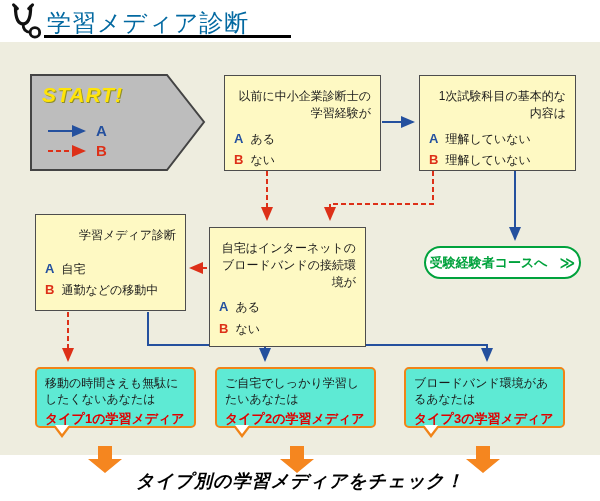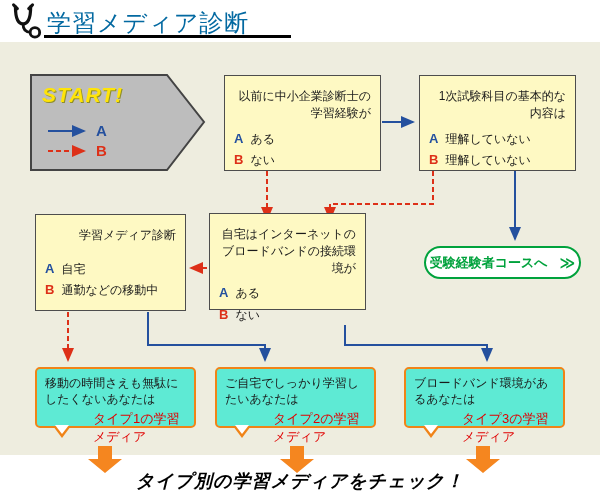--- a/index.html
+++ b/index.html
@@ -15,21 +15,21 @@
 
   .footer-bg { position:absolute; left:0; top:455px; width:600px; height:46px; background:#ffffff; z-index:1; }
 
   svg.overlay { position:absolute; left:0; top:0; z-index:2; }
 
   .box { position:absolute; z-index:3; background:#fef9c3; border:1px solid #4d4d4d;
          padding:12px 9px; font-size:12px; line-height:1.4; color:#1a1a1a;text-align:right; }
   #box-experience { left:224px; top:75px;  width:157px; height:96px; }
   #box-basics     { left:419px; top:75px;  width:157px; height:96px; }
   #box-place      { left:35px;  top:214px; width:151px; height:97px; }
-  #box-broadband  { left:209px; top:213px; width:157px; height:97px; }
+  #box-broadband  { left:209px; top:227px; width:157px; height:120px; }
 
   .q { margin-bottom:8px; }
   .q.wide-gap { margin-bottom:16px; }
   .opt { display:flex; align-items:baseline; gap:7px; margin-top:3px; }
   .letter { font-weight:bold; font-size:13px; }
   .letter.a { color:#24509e; }
   .letter.b { color:#dd3018; }
 
   .start-label { position:absolute; left:42px; top:83px; z-index:3; font-size:21px; font-weight:bold;
                  font-style:italic; color:#ffe408; text-shadow:1px 1px 0 #8f8f2a; letter-spacing:1px; }
@@ -45,21 +45,21 @@
 
   .bubble { position:absolute; z-index:3; width:161px; height:61px; background:#5eead4;
             border:2px solid #f08418; border-radius:5px; padding:6px 8px;
             font-size:12px; line-height:1.35; color:#1a1a1a; }
   .bubble:before { content:""; position:absolute; left:16px; bottom:-12px; width:0; height:0;
             border-left:9px solid transparent; border-right:9px solid transparent;
             border-top:12px solid #f08418; }
   .bubble:after { content:""; position:absolute; left:18px; bottom:-8px; width:0; height:0;
             border-left:7px solid transparent; border-right:7px solid transparent;
             border-top:9px solid #fff; }
-  .bubble .type { margin-top:3px; color:#e00000; font-weight:normal; font-size:13px; cursor:pointer;margin-left:48px; }
+  .bubble .type { margin-top:3px; color:#e00000; font-weight:bold; font-size:13px; cursor:pointer; }
   #bubble-1 { left:35px;  top:367px; }
   #bubble-2 { left:215px; top:367px; }
   #bubble-3 { left:404px; top:367px; }
 
   .footer-text { position:absolute; left:0; top:469px; width:600px; z-index:3; text-align:center;
                  font-size:18px; font-weight:bold; font-style:italic; color:#000; letter-spacing:1px; }
 </style>
 </head>
 <body>
 

